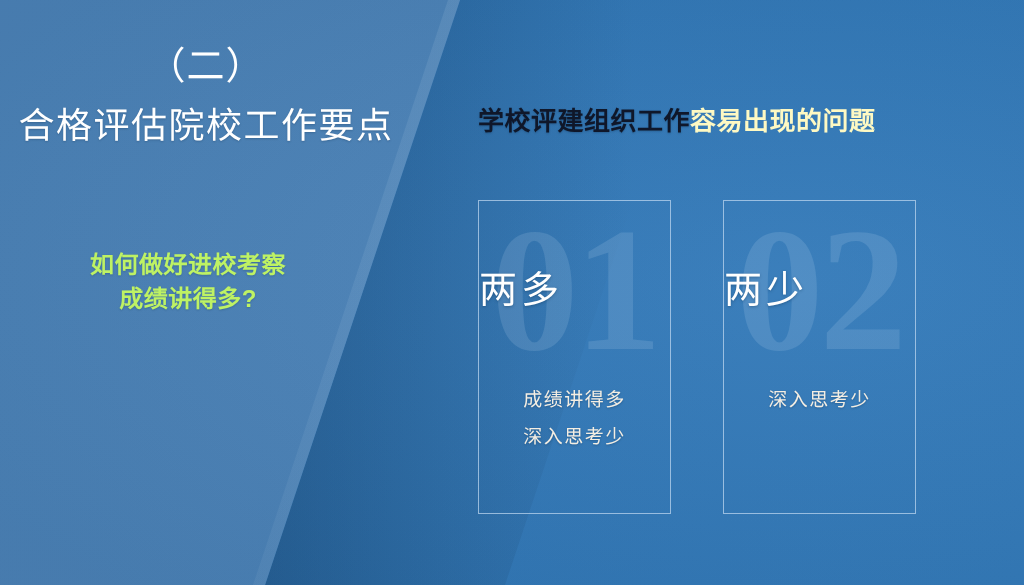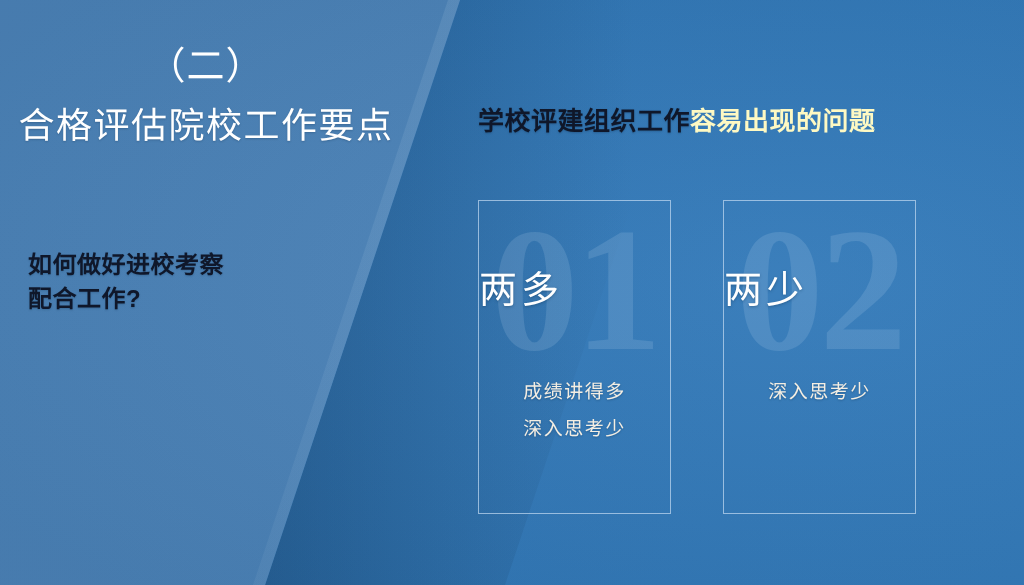--- a/index.html
+++ b/index.html
@@ -88,26 +88,27 @@
     letter-spacing: 1.5px;
     line-height: 1.2;
     white-space: nowrap;
     text-shadow: 0 1px 2px rgba(10,40,70,0.25);
   }
   .section-question {
     position: absolute;
     top: 248px;
     left: 28px;
     width: 320px;
-    color: #0f172a;
+    color: #bef264;
     font-size: 24px;
     font-weight: 700;
     line-height: 1.42;
     letter-spacing: 0.5px;
     text-shadow: 0 1px 2px rgba(10,40,70,0.22);
+    text-align: center;
   }
   .section-question span { display: block; }
 
   
   .right-heading {
     position: absolute;
     left: 478px;
     top: 105px;
     width: 450px;
     font-size: 26px;
@@ -175,41 +176,41 @@
   .card-list li {
     list-style: none;
     font-size: 19px;
     font-weight: 400;
     color: #f4eee3;
     line-height: 1.95;
     letter-spacing: 1.5px;
     white-space: nowrap;
     text-shadow: 0 1px 2px rgba(10,40,70,0.30);
   }
-  .card-list ul { margin: 4px; padding: 0; }
+  .card-list ul { margin: 12px; padding: 0; }
 </style>
 </head>
 <body>
 
 <div id="slide">
 
   <div class="bg-right"></div>
   <div class="bg-shadow"></div>
   <div class="bg-left"></div>
   <div class="bg-seam"></div>
   <div class="bg-vignette"></div>
 
   <div class="left-col">
     <div class="section-number">（二）</div>
 
     <div class="section-title">合格评估院校工作要点</div>
 
     <div class="section-question">
       <span>如何做好进校考察</span>
-      <span>配合工作?</span>
+      <span>成绩讲得多?</span>
     </div>
   </div>
 
   <div class="right-heading">
     <span class="rh-white">学校评建组织工作</span><span class="rh-dark">容易出现的问题</span>
   </div>
 
   <div class="cards">
 
     <div class="card c1">

